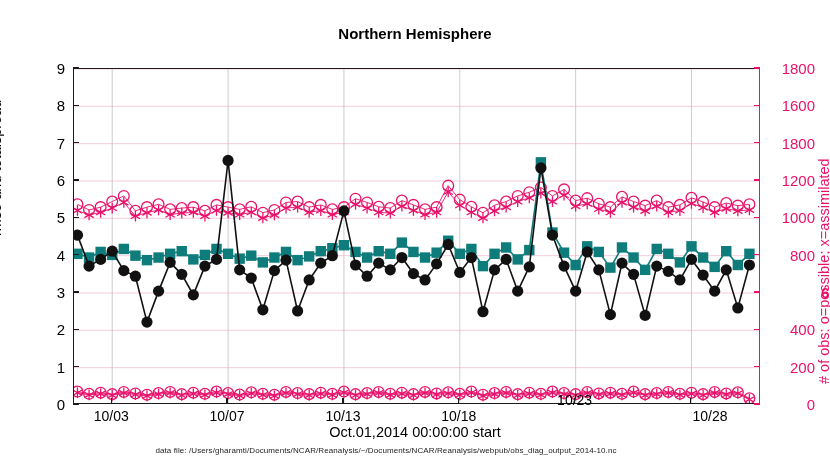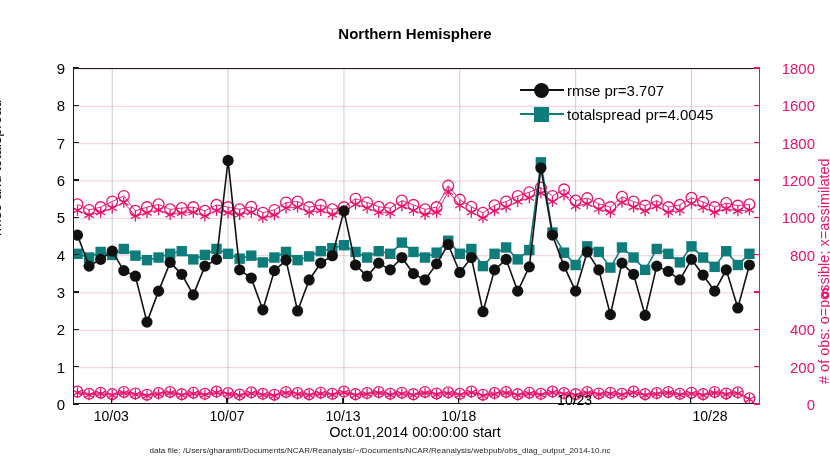--- a/index.html
+++ b/index.html
@@ -45,21 +45,21 @@
   .ylabel-right{
     position:absolute;left:816px;top:384px;
     transform:rotate(-90deg);transform-origin:0 0;
     font-size:14.5px;color:#E8126B;white-space:nowrap;
   }
   .xlabel{
     position:absolute;left:0;top:424px;width:830px;text-align:center;
     font-size:14.5px;color:#000;
   }
   .footer{
-    position:absolute;left:2px;top:446px;width:756px;text-align:center;
+    position:absolute;left:8px;top:446px;width:756px;text-align:center;
     font-size:8px;color:#222;letter-spacing:0.1px;
   }
 
   
   .legend{
     position:absolute;left:520px;top:78px;width:230px;
     font-size:15px;color:#000;
   }
   .legend-row{display:flex;align-items:center;height:24px;}
   .legend-sample{width:44px;height:18px;position:relative;flex:0 0 44px;}
@@ -769,31 +769,15 @@
       <div style="position: absolute; left: 458.186px; top: 398px; width: 1.3px; height: 6px; background: rgb(26, 26, 26);"></div>
       <div class="xtick" style="left: 574.637px; top: 392px; text-align: center;">10/23</div>
       <div style="position: absolute; left: 574.037px; top: 398px; width: 1.3px; height: 6px; background: rgb(26, 26, 26);"></div>
       <div class="xtick" style="left: 710px; top: 408px;">10/28</div>
       <div style="position: absolute; left: 689.889px; top: 398px; width: 1.3px; height: 6px; background: rgb(26, 26, 26);"></div>
     </div>
 
   <div class="xlabel">Oct.01,2014 00:00:00 start</div>
   <div class="footer">data file: /Users/gharamti/Documents/NCAR/Reanalysis/~/Documents/NCAR/Reanalysis/webpub/obs_diag_output_2014-10.nc</div>
 
-  <div class="legend">
-    <div class="legend-row">
-      <span class="legend-sample">
-        <span class="legend-line" id="lg-line-0" style="background: rgb(17, 17, 17);"></span>
-        <span class="legend-mark circle" id="lg-mark-0" style="background: rgb(17, 17, 17);"></span>
-      </span>
-      <span class="legend-text">rmse pr=3.707</span>
-    </div>
-    <div class="legend-row">
-      <span class="legend-sample">
-        <span class="legend-line" id="lg-line-1" style="background: rgb(14, 124, 123);"></span>
-        <span class="legend-mark" id="lg-mark-1" style="background: rgb(14, 124, 123);"></span>
-      </span>
-      <span class="legend-text">totalspread pr=4.0045</span>
-    </div>
-  </div>
 
 <div style="position: absolute; left: 758.7px; top: 68px; width: 1.3px; height: 336px; background: rgb(232, 18, 107);"></div>
   </div>
 
 </body></html>

